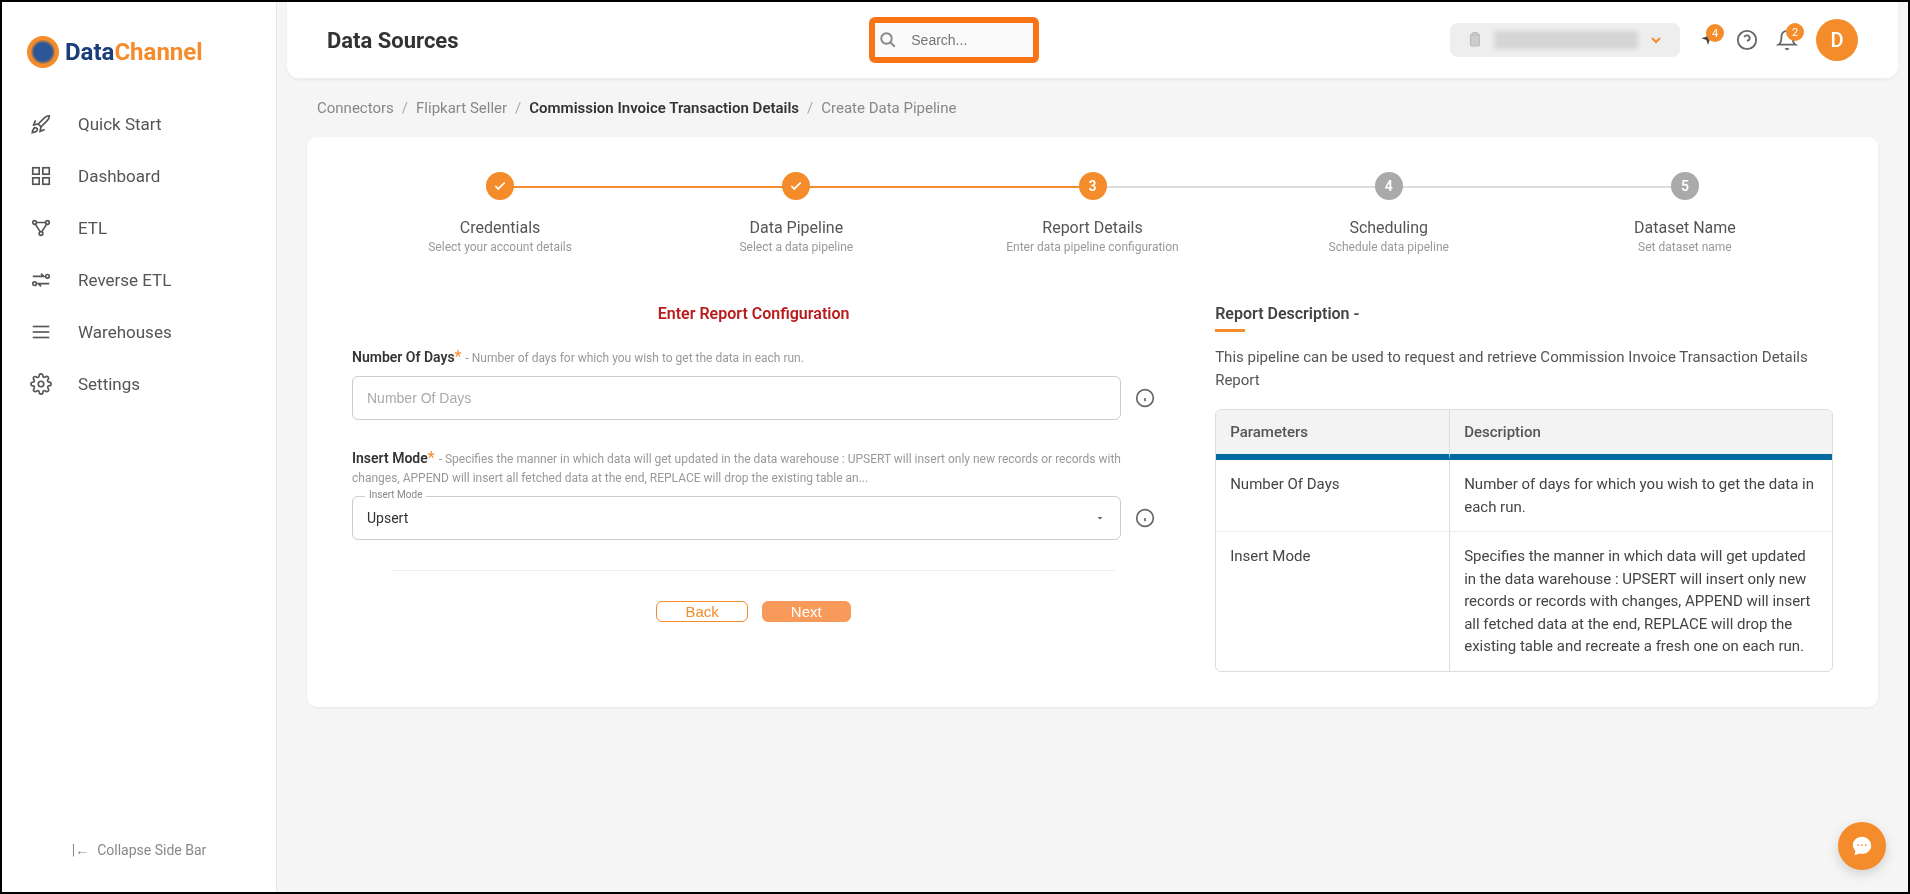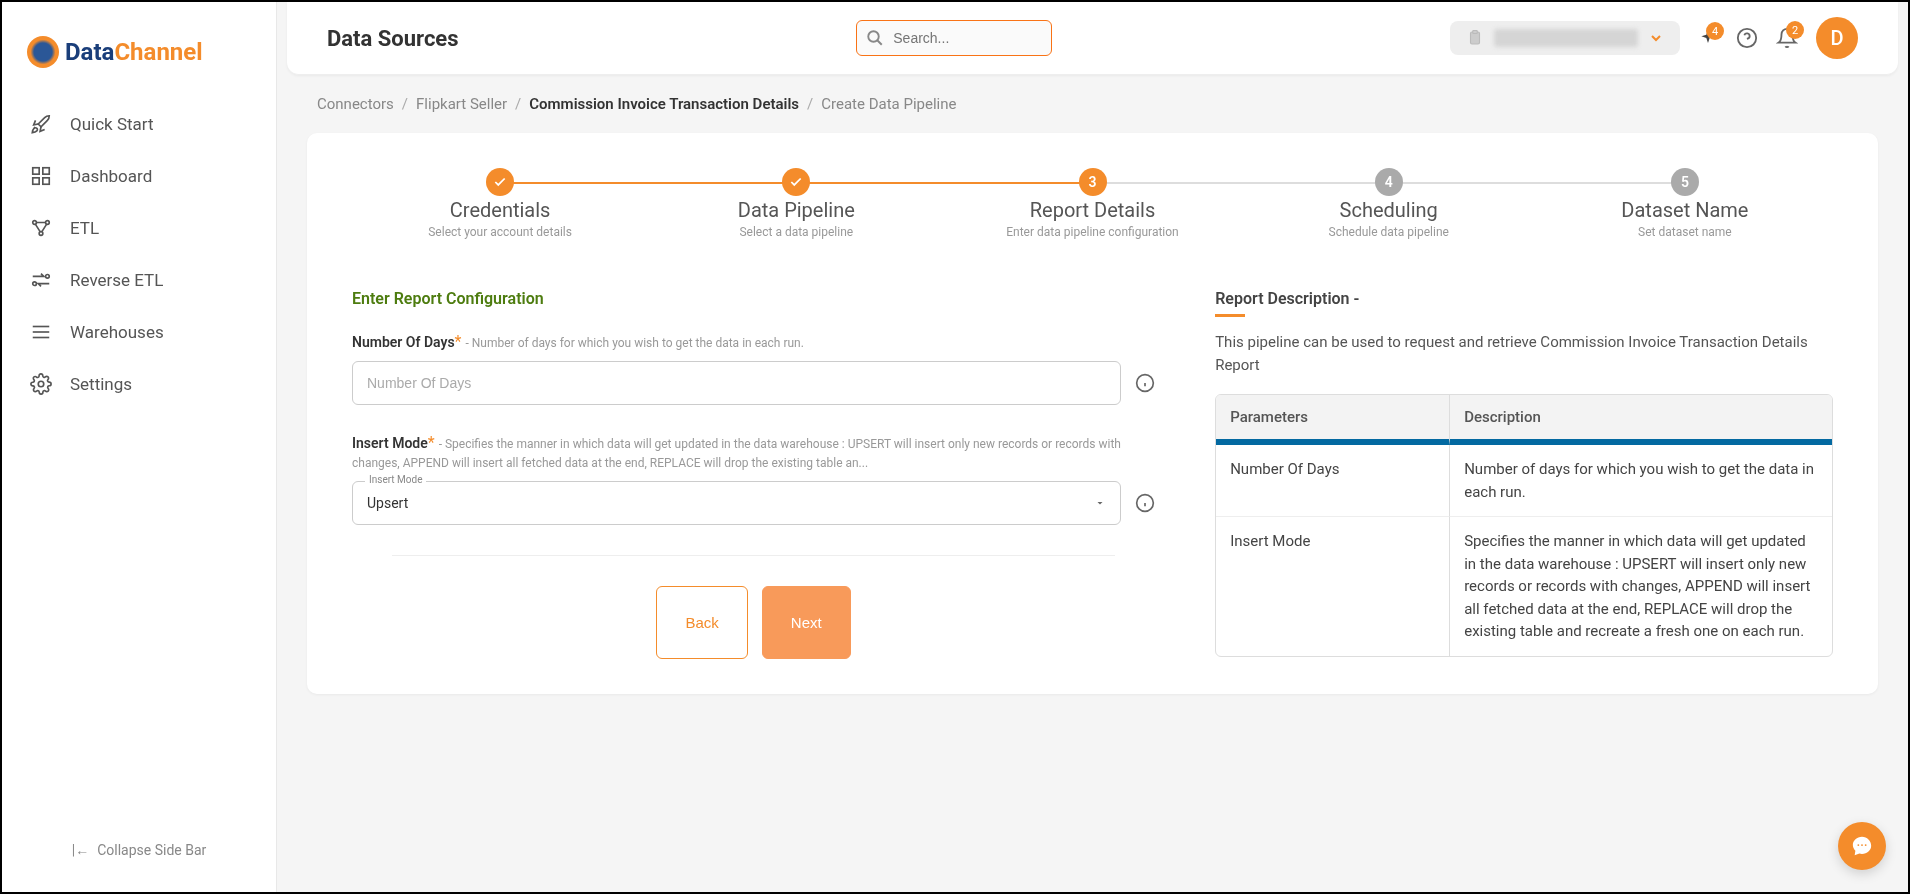--- a/index.html
+++ b/index.html
@@ -7,34 +7,34 @@
 .app { display: flex; height: 100%; }
 
 
 .sidebar { width: 275px; background: #fff; border-right: 1px solid #e8e8e8; display: flex; flex-direction: column; padding: 24px 0; }
 .logo { padding: 10px 25px 30px; display: flex; align-items: center; gap: 6px; }
 .logo-icon { width: 32px; height: 32px; background: radial-gradient(circle, #2b5797 40%, #f48c2b 55%); border-radius: 50%; position: relative; }
 .logo-text { font-size: 24px; font-weight: 700; }
 .logo-data { color: #1a3e7a; }
 .logo-channel { color: #f48c2b; }
 .nav { flex: 1; }
-.nav-item { display: flex; align-items: center; gap: 18px; padding: 15px 28px; font-size: 17px; color: #555; cursor: pointer; }
+.nav-item { display: flex; align-items: center; gap: 26px; padding: 15px 28px; font-size: 17px; color: #555; cursor: pointer; }
 .nav-icon { width: 22px; height: 22px; display: inline-flex; align-items: center; justify-content: center; color: #555; }
 .sidebar-footer { padding: 0 20px; }
 .plan-box { background: #f4f4f4; border-radius: 10px; padding: 16px 18px; display: flex; justify-content: space-between; align-items: center; margin-bottom: 20px; }
 .plan-name { font-weight: 600; color: #333; font-size: 16px; }
 .plan-ext { color: #f48c2b; }
 .collapse { display: flex; align-items: center; gap: 8px; justify-content: center; color: #888; font-size: 14px; padding: 10px 0; cursor: pointer; }
 
 
 .main { flex: 1; display: flex; flex-direction: column; overflow: hidden; }
 .topbar { display: flex; align-items: center; padding: 15px 40px; background: #fff; border-bottom: 1px solid #eee; gap: 20px; border-radius: 0 0 12px 12px; margin: 0 10px; box-shadow: 0 1px 3px rgba(0,0,0,0.05); }
 .page-title { font-size: 22px; font-weight: 700; color: #333; }
 .search-wrap { margin-left: auto; margin-right: auto; position: relative; }
-.search-input { width: 196px; padding: 9px 12px 9px 36px; border: 1px solid #f97316; border-radius: 6px; font-size: 14px; background: #fafafa; color: #888; }
+.search-input { width: 170px; padding: 9px 12px 9px 36px; border: 6px solid #f97316; border-radius: 6px; font-size: 14px; background: #fafafa; color: #888; }
 .search-icon-pos { position: absolute; left: 10px; top: 50%; transform: translateY(-50%); color: #888; }
 .topbar-right { display: flex; align-items: center; gap: 18px; }
 .workspace { background: #eee; border-radius: 8px; padding: 8px 16px; display: flex; align-items: center; gap: 10px; width: 230px; cursor: pointer; }
 .workspace-blur { flex: 1; height: 18px; background: #d5d5d5; border-radius: 3px; filter: blur(2px); }
 .workspace-chev { color: #f48c2b; }
 .badge-wrap { position: relative; display: inline-flex; }
 .badge { position: absolute; top: -6px; right: -6px; background: #f48c2b; color: #fff; font-size: 11px; border-radius: 50%; width: 18px; height: 18px; display: flex; align-items: center; justify-content: center; }
 .icon-btn { color: #666; cursor: pointer; }
 .avatar { width: 42px; height: 42px; background: #f48c2b; color: #fff; border-radius: 50%; display: flex; align-items: center; justify-content: center; font-size: 20px; font-weight: 500; cursor: pointer; }
 
@@ -51,41 +51,41 @@
 .stepper { display: flex; align-items: flex-start; justify-content: space-between; margin-bottom: 50px; }
 .step { flex: 1; text-align: center; position: relative; }
 .step-circle { width: 28px; height: 28px; border-radius: 50%; display: inline-flex; align-items: center; justify-content: center; color: #fff; font-size: 14px; font-weight: 600; position: relative; z-index: 2; }
 .step.done .step-circle { background: #f48c2b; }
 .step.active .step-circle { background: #f48c2b; }
 .step.pending .step-circle { background: #aaa; }
 .step-line { position: absolute; top: 14px; left: 50%; right: -50%; height: 2px; z-index: 1; }
 .step.done .step-line, .step:nth-child(2) .step-line { background: #f48c2b; }
 .step.pending .step-line, .step.active .step-line { background: #ddd; }
 .step:last-child .step-line { display: none; }
-.step-title { margin-top: 2px; font-size: 20px; color: #555; }
+.step-title { margin-top: 18px; font-size: 16px; color: #555; }
 .step-sub { font-size: 12px; color: #999; margin-top: 3px; }
 
 
 .form-area { display: flex; gap: 60px; }
 .form-left { flex: 1.3; }
 .form-right { flex: 1; }
-.section-title { font-weight: 600; color: #4d7c0f; font-size: 16px; margin-bottom: 24px; }
+.section-title { font-weight: 600; color: #b91c1c; font-size: 16px; margin-bottom: 24px; text-align: center; }
 .field { margin-bottom: 28px; }
 .field-label { font-weight: 600; font-size: 14px; color: #333; }
 .field-req { color: #f48c2b; }
 .field-help { font-size: 12px; color: #999; font-weight: 400; margin-left: 4px; }
 .field-row { display: flex; align-items: center; gap: 14px; margin-top: 10px; }
 .input, .select { flex: 1; border: 1px solid #ccc; border-radius: 6px; padding: 13px 14px; font-size: 14px; background: #fff; position: relative; }
 .input::placeholder { color: #aaa; }
 .select { display: flex; justify-content: space-between; align-items: center; cursor: pointer; }
 .select-float { position: absolute; top: -8px; left: 12px; background: #fff; padding: 0 4px; font-size: 10px; color: #888; }
 .info-icon { color: #666; cursor: pointer; }
 .divider { border: none; border-top: 1px solid #eee; margin: 30px 40px 30px; }
 .buttons { display: flex; justify-content: center; gap: 14px; }
-.btn { padding: 27px 28px; border-radius: 6px; font-size: 15px; font-weight: 500; cursor: pointer; border: 1px solid; }
+.btn { padding: 1px 28px; border-radius: 6px; font-size: 15px; font-weight: 500; cursor: pointer; border: 1px solid; }
 .btn-back { background: #fff; color: #f48c2b; border-color: #f48c2b; }
 .btn-next { background: #f89a5a; color: #fff; border-color: #f89a5a; }
 
 
 .desc-title { font-weight: 600; color: #444; font-size: 16px; margin-bottom: 6px; }
 .desc-underline { width: 30px; height: 3px; background: #f48c2b; margin-bottom: 14px; }
 .desc-text { color: #555; font-size: 15px; line-height: 1.5; margin-bottom: 18px; }
 .param-table { width: 100%; border: 1px solid #ddd; border-radius: 6px; border-collapse: separate; border-spacing: 0; overflow: hidden; font-size: 15px; }
 .param-table th { background: #f3f3f3; text-align: left; padding: 13px 14px; font-weight: 500; color: #555; border-bottom: 6px solid #0369a1; }
 .param-table td { padding: 13px 14px; border-bottom: 1px solid #eee; vertical-align: top; color: #444; line-height: 1.5; }

